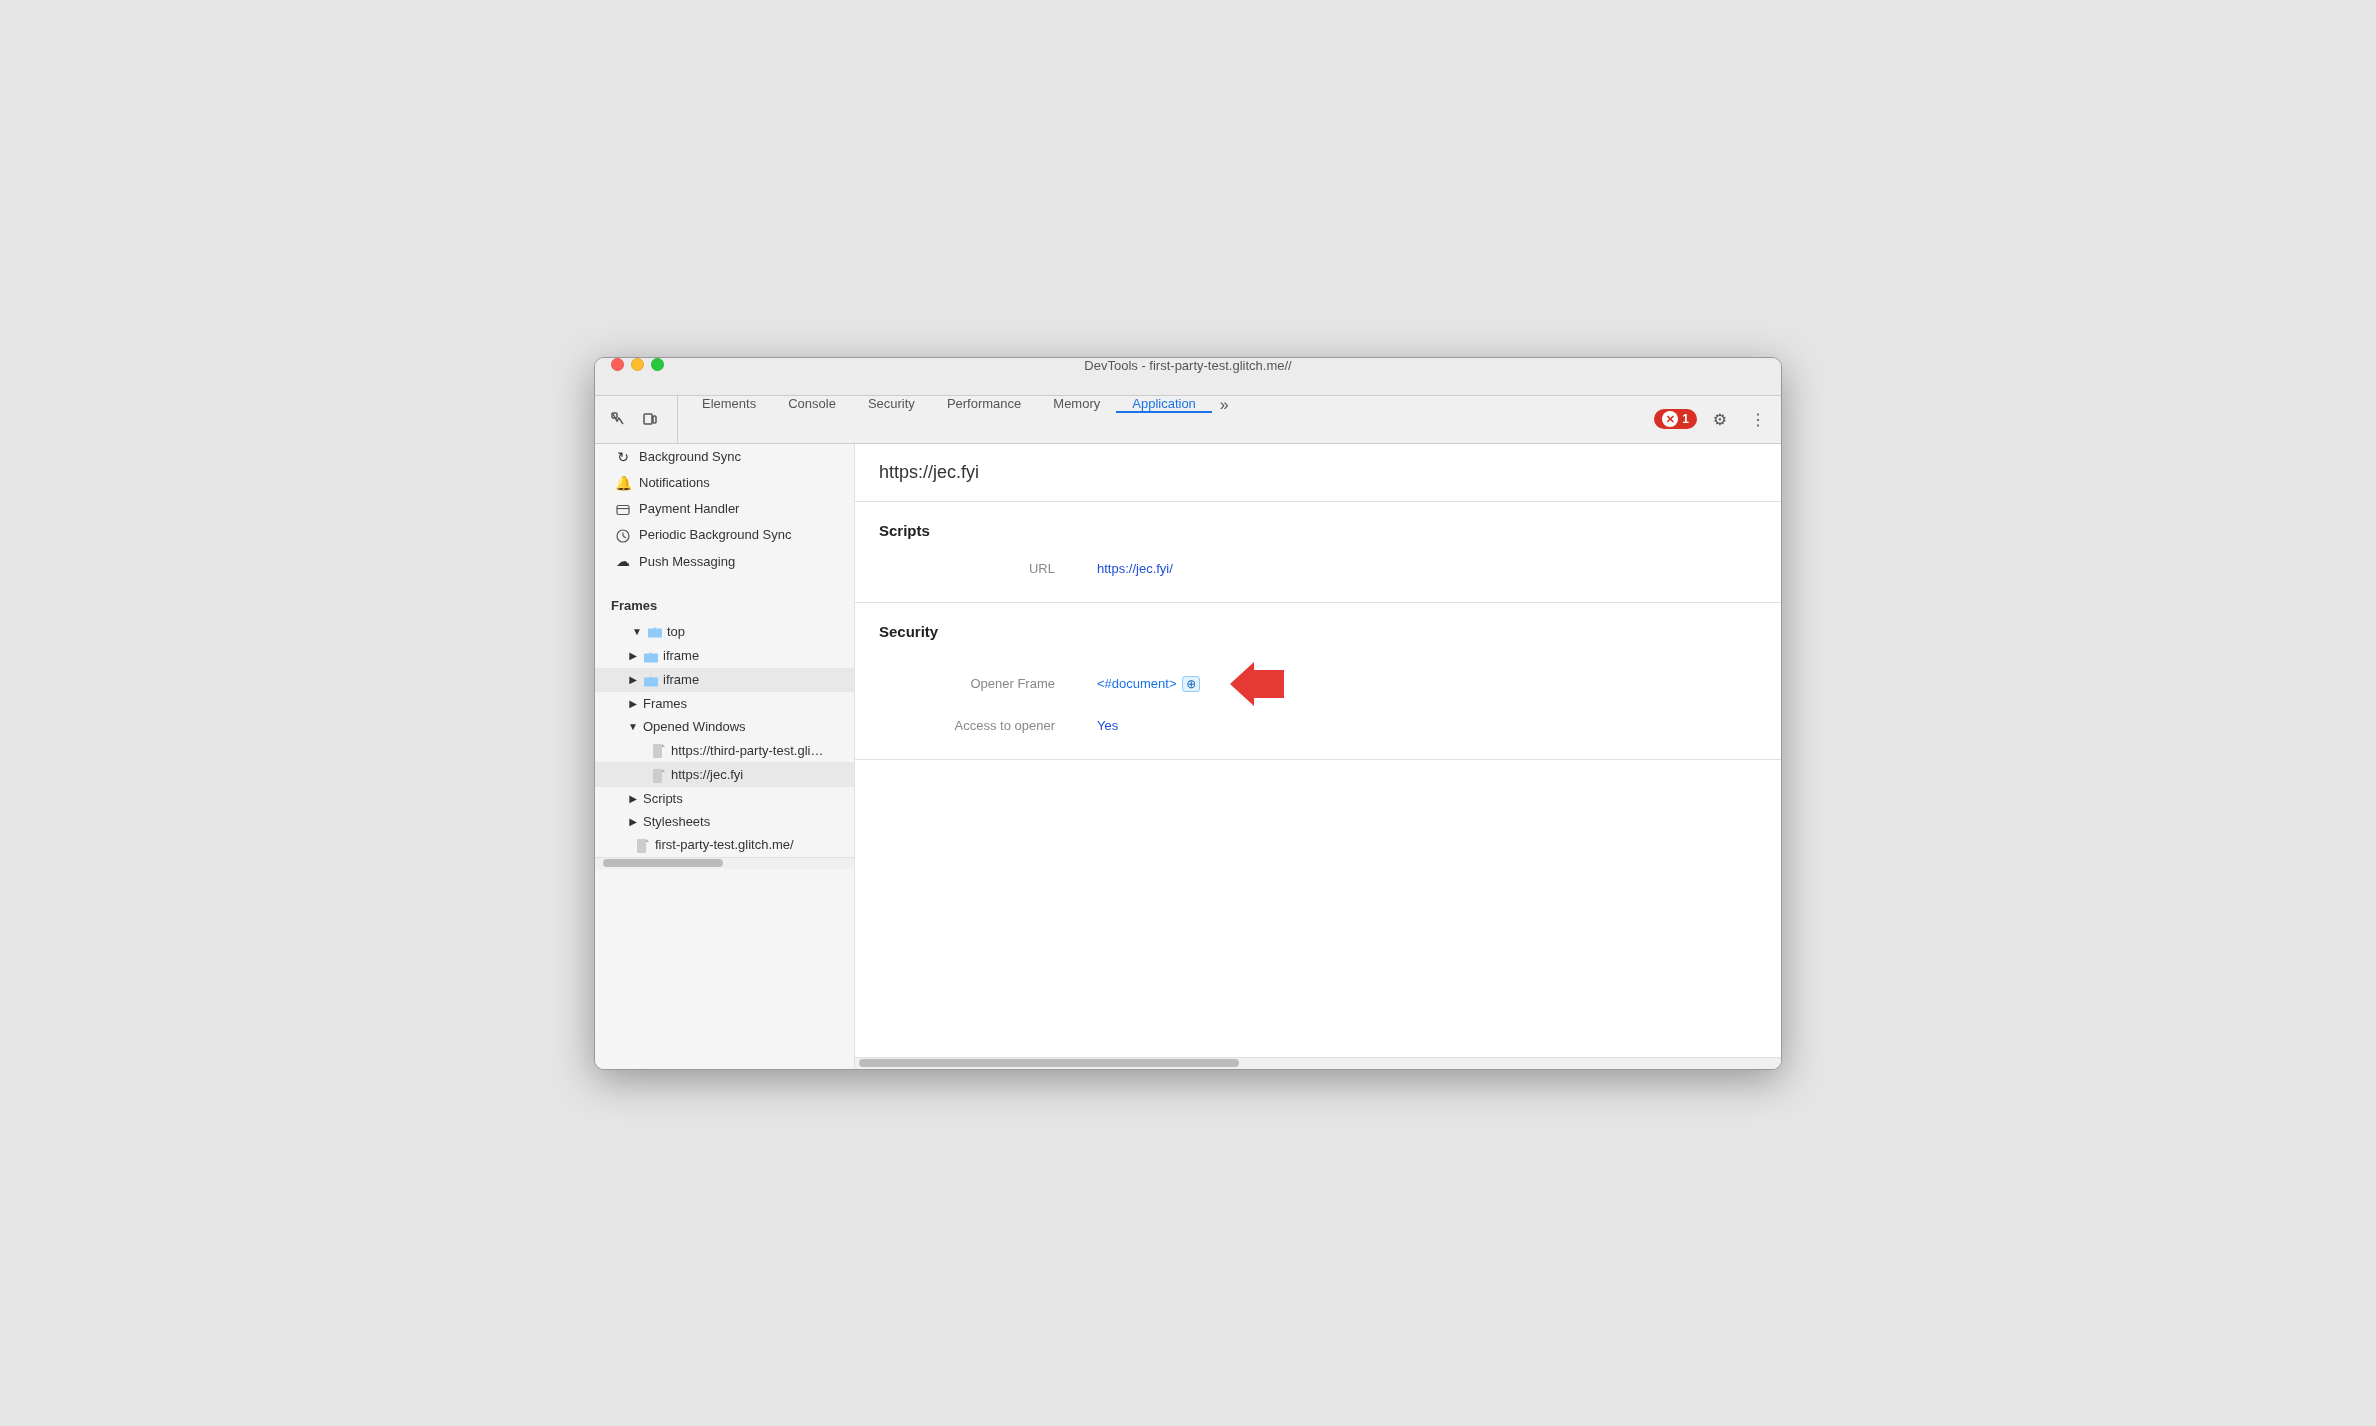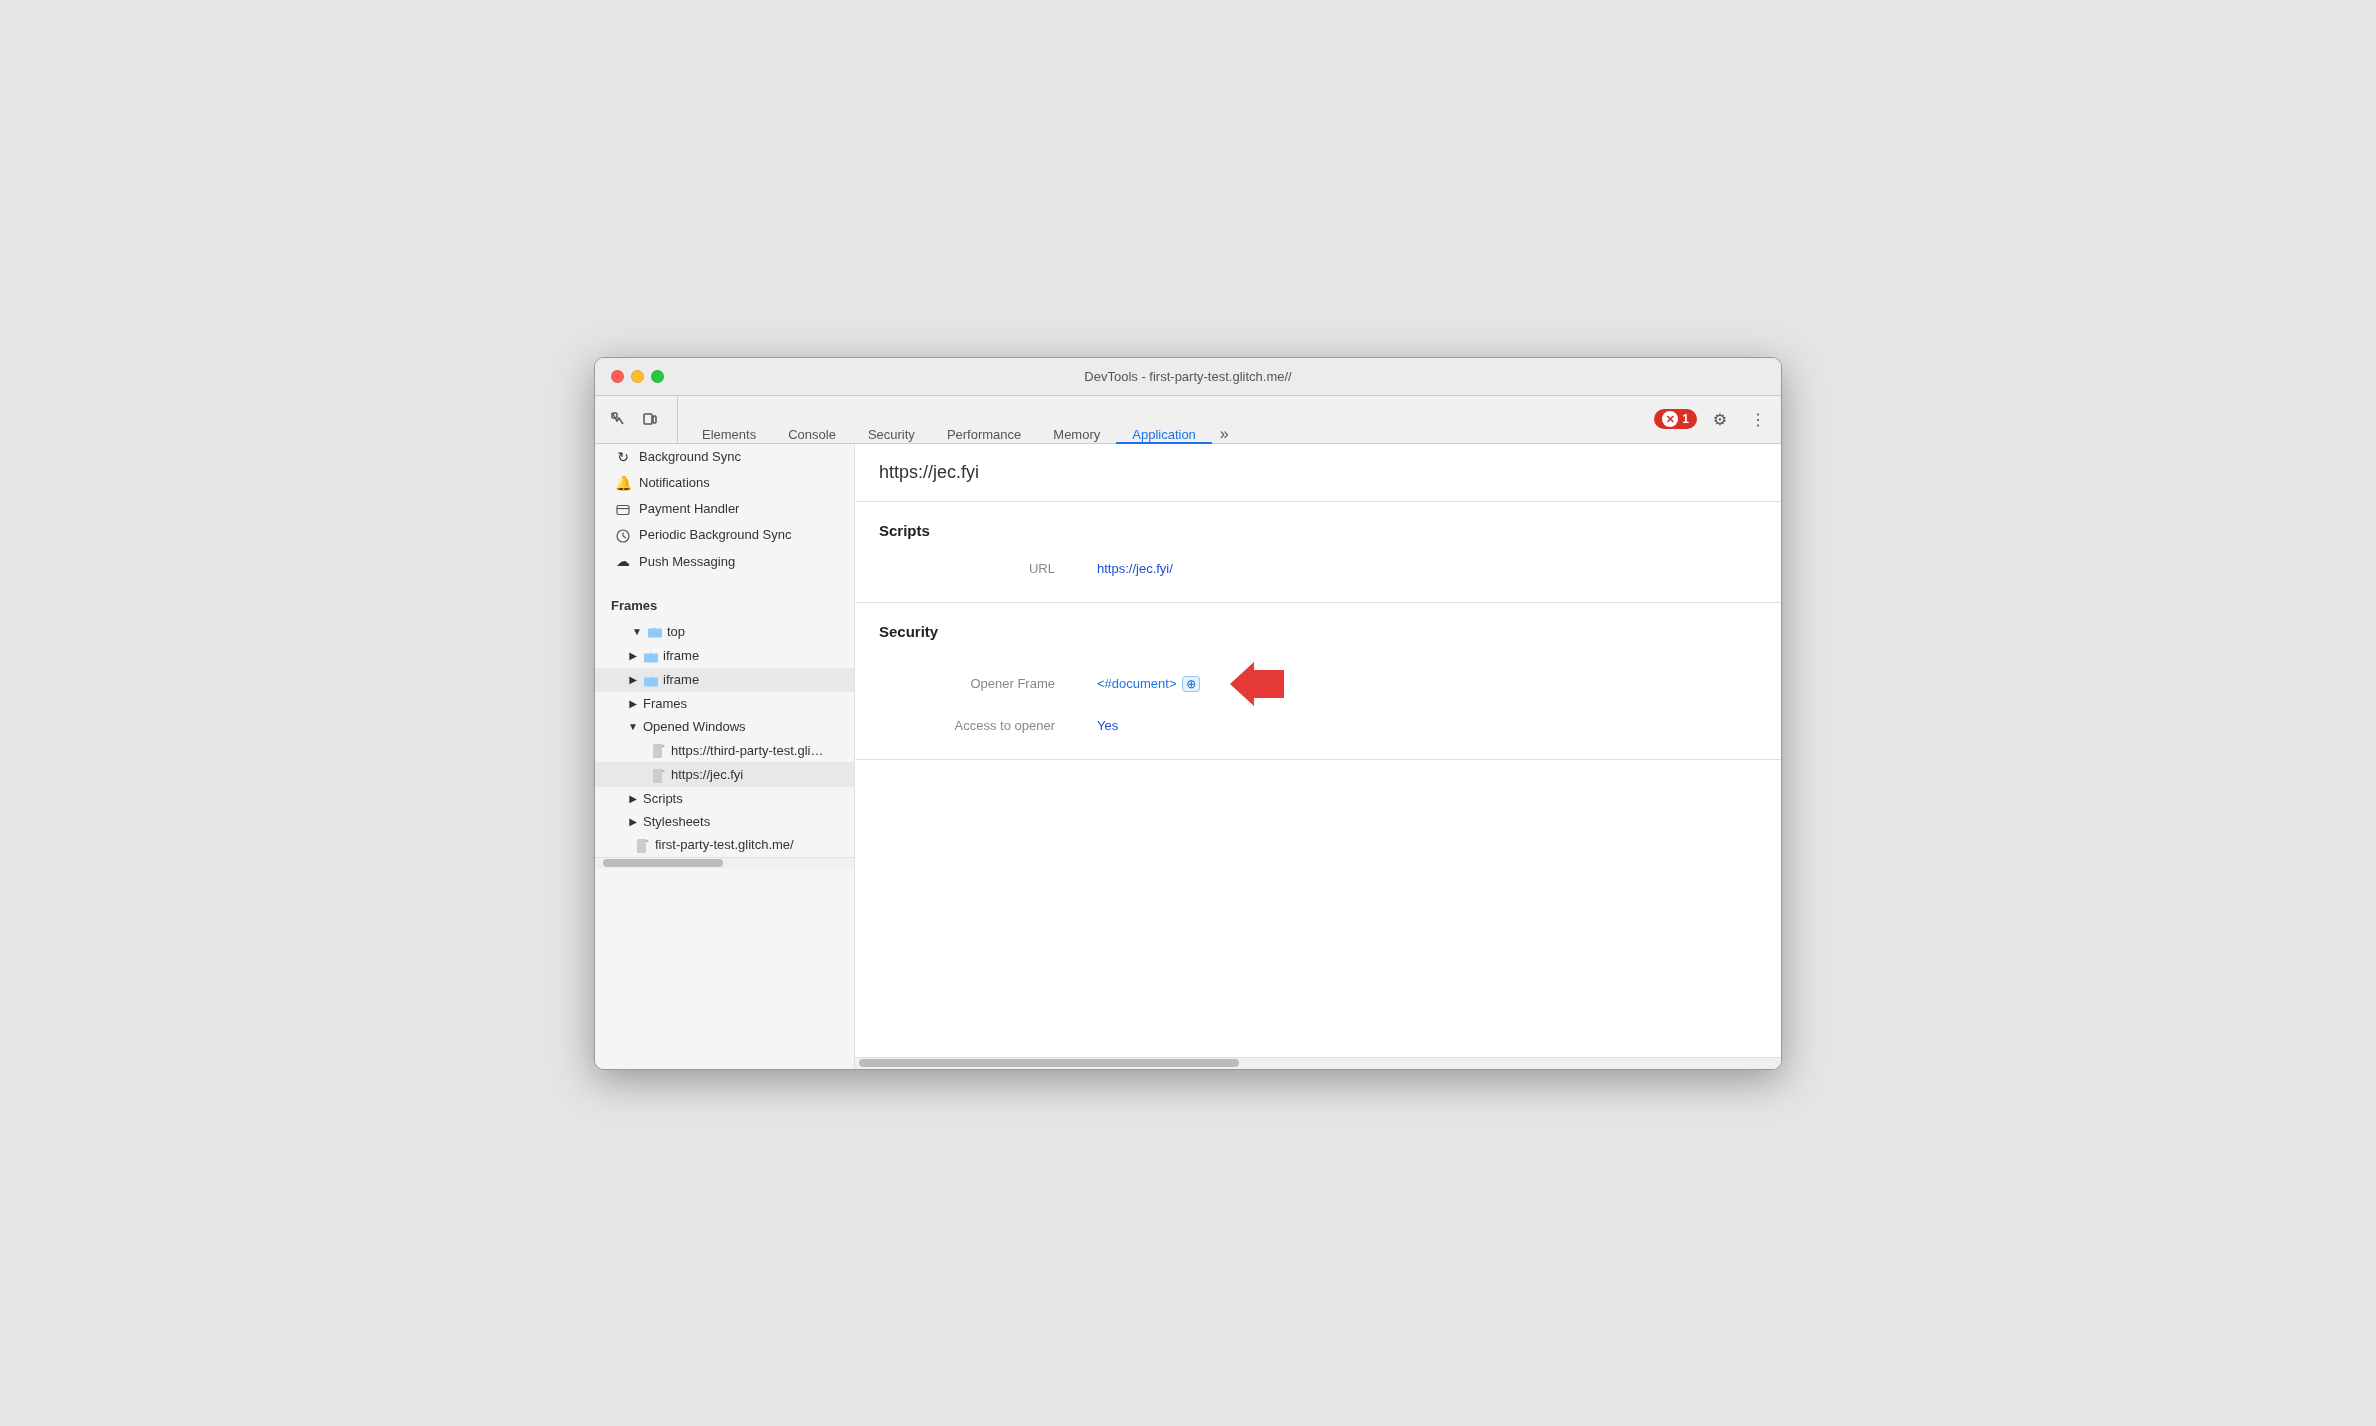--- a/index.html
+++ b/index.html
@@ -24,21 +24,21 @@
       flex-direction: column;
       border: 1px solid #999;
     }
 
     
     .title-bar {
       height: 38px;
       background: #ececec;
       border-bottom: 1px solid #ccc;
       display: flex;
-      align-items: center;
+      align-items: flex-start;
       padding: 0 16px;
       position: relative;
       flex-shrink: 0;
     }
     .traffic-lights {
       display: flex;
       gap: 7px;
       align-items: center;
     }
     .traffic-light {
@@ -85,21 +85,21 @@
       border-radius: 4px;
       display: flex;
       align-items: center;
       justify-content: center;
       color: #555;
       font-size: 16px;
     }
 
     .nav-tabs {
       display: flex;
-      align-items: flex-end;
+      align-items: flex-start;
       flex: 1;
     }
     .nav-tab {
       display: flex;
       align-items: center;
       padding: 0 16px;
       font-size: 13px;
       color: #555;
       cursor: pointer;
       border-bottom: 2px solid transparent;

